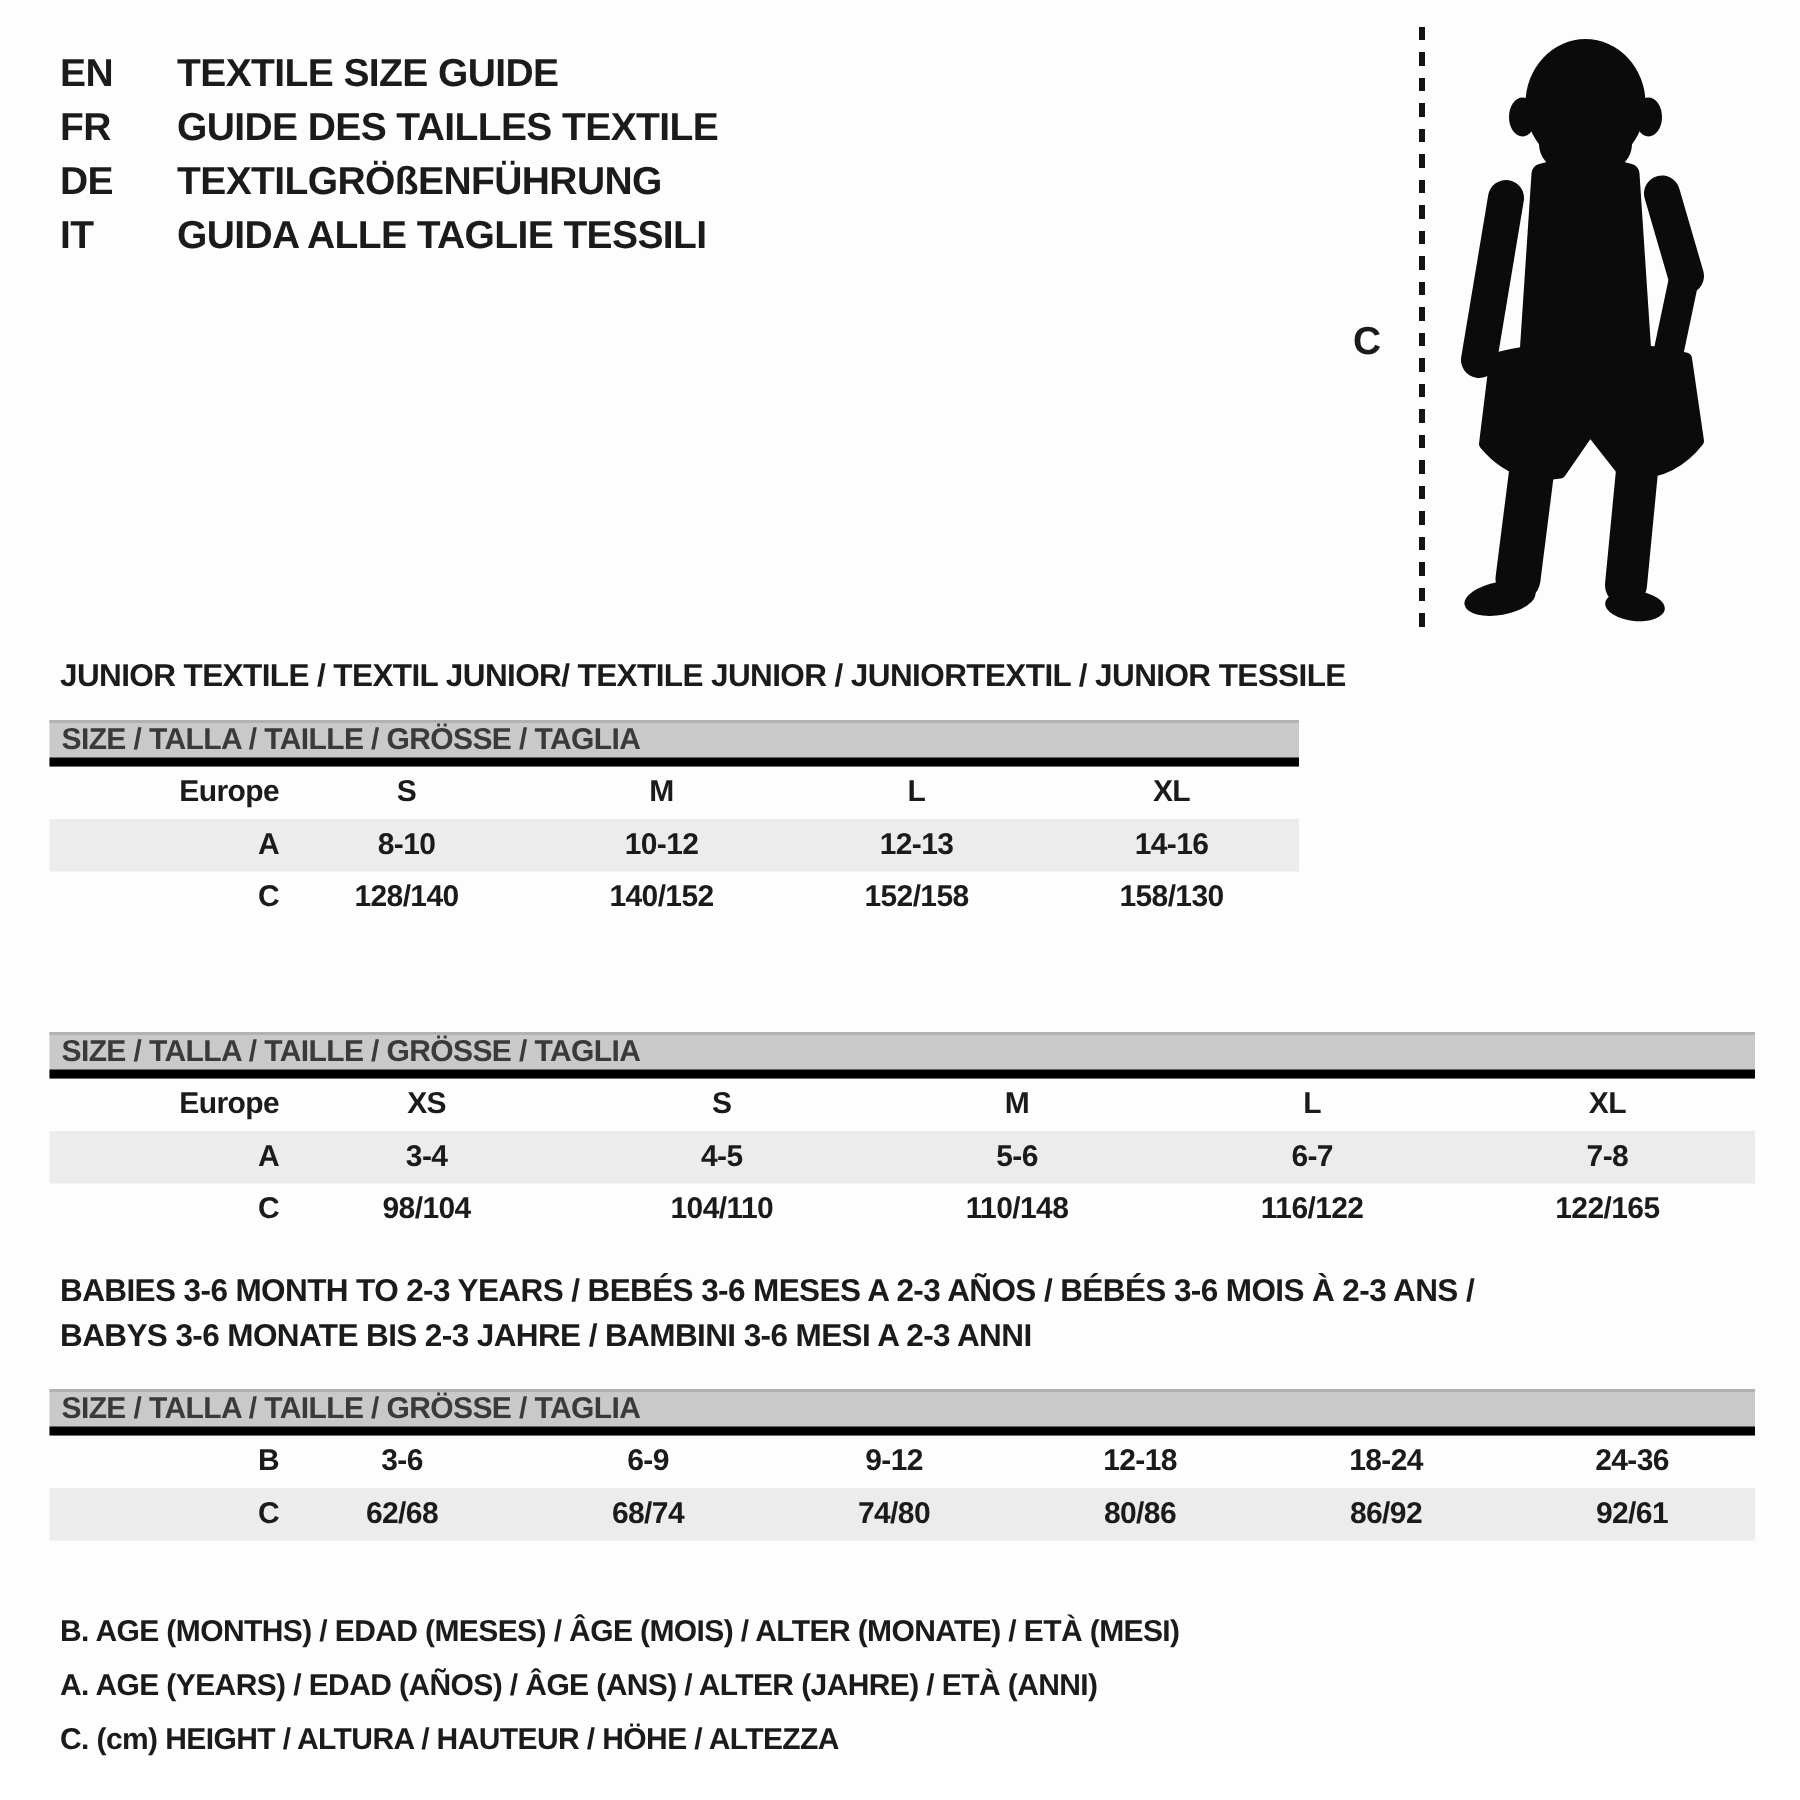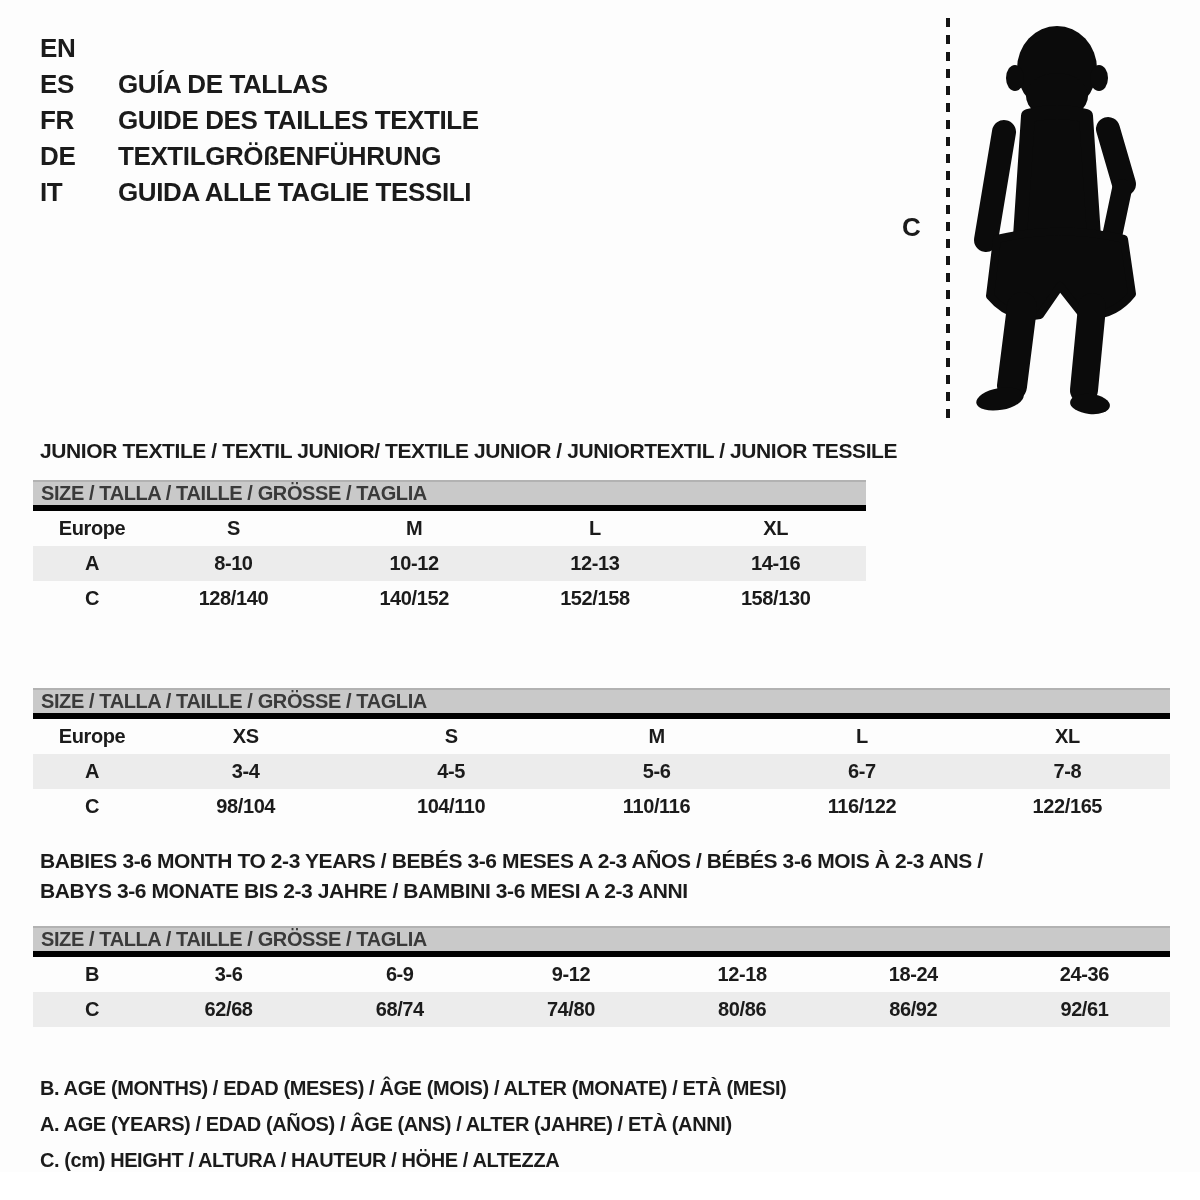--- a/index.html
+++ b/index.html
@@ -27,39 +27,36 @@
   .size-table{position:absolute;left:33px;}
   .size-table .bar{
     height:31px;background:#c9c9c9;
     border-top:2px solid #b2b2b2;border-bottom:6px solid #000000;
     box-sizing:border-box;display:flex;align-items:center;
     padding-left:8px;font-size:20px;color:#3a3a3a;
   }
   .trow{display:flex;height:35px;align-items:center;font-size:20px;}
   .trow.striped{background:#ececec;}
   .tcell{flex:1;text-align:center;}
-  .tcell.label{flex:0 0 110px;text-align:center;padding-left:8px;box-sizing:border-box;}
+  .tcell.label{flex:0 0 110px;text-align:right;padding-left:8px;box-sizing:border-box;margin-left:43px;}
   .w-narrow{width:833px;}
   .w-wide{width:1137px;}
   
   .legend{position:absolute;left:40px;top:1070px;}
   .legend-line{font-size:20px;height:36px;display:flex;align-items:center;white-space:nowrap;}
 </style>
 </head>
 <body>
 
 <div class="page">
 
   <div class="lang-list">
       <div class="lang-row">
         <span class="lang-code">EN</span>
-      </div>
-      <div class="lang-row">
-        <span class="lang-code">ES</span>
-        <span class="lang-label">GUÍA DE TALLAS</span>
+        <span class="lang-label">TEXTILE SIZE GUIDE</span>
       </div>
       <div class="lang-row">
         <span class="lang-code">FR</span>
         <span class="lang-label">GUIDE DES TAILLES TEXTILE</span>
       </div>
       <div class="lang-row">
         <span class="lang-code">DE</span>
         <span class="lang-label">TEXTILGRÖßENFÜHRUNG</span>
       </div>
       <div class="lang-row">
@@ -143,21 +140,21 @@
           <div class="tcell">3-4</div>
           <div class="tcell">4-5</div>
           <div class="tcell">5-6</div>
           <div class="tcell">6-7</div>
           <div class="tcell">7-8</div>
         </div>
         <div class="trow">
           <div class="tcell label">C</div>
           <div class="tcell">98/104</div>
           <div class="tcell">104/110</div>
-          <div class="tcell">110/116</div>
+          <div class="tcell">110/148</div>
           <div class="tcell">116/122</div>
           <div class="tcell">122/165</div>
         </div>
       </div>
   </div>
 
   <div class="sec-title" style="top:848px;">
     <div style="height:30px;">BABIES 3-6 MONTH TO 2-3 YEARS / BEBÉS 3-6 MESES A 2-3 AÑOS / BÉBÉS 3-6 MOIS À 2-3 ANS /</div>
     <div>BABYS 3-6 MONATE BIS 2-3 JAHRE / BAMBINI 3-6 MESI A 2-3 ANNI</div>
   </div>

